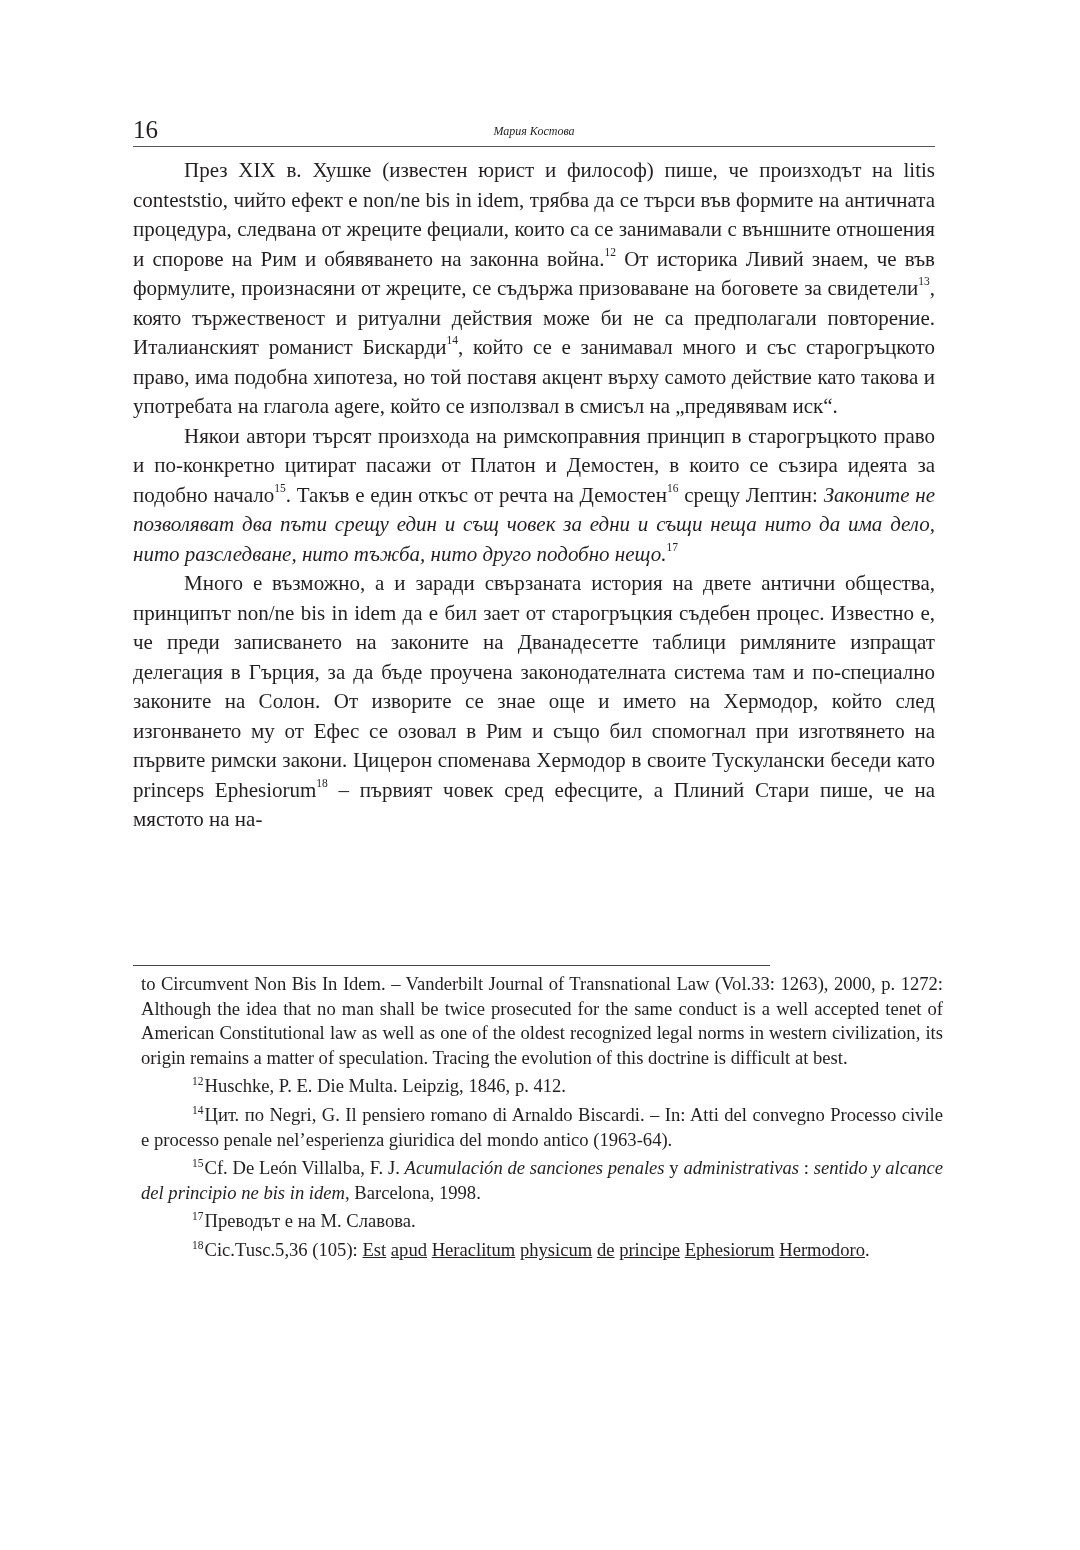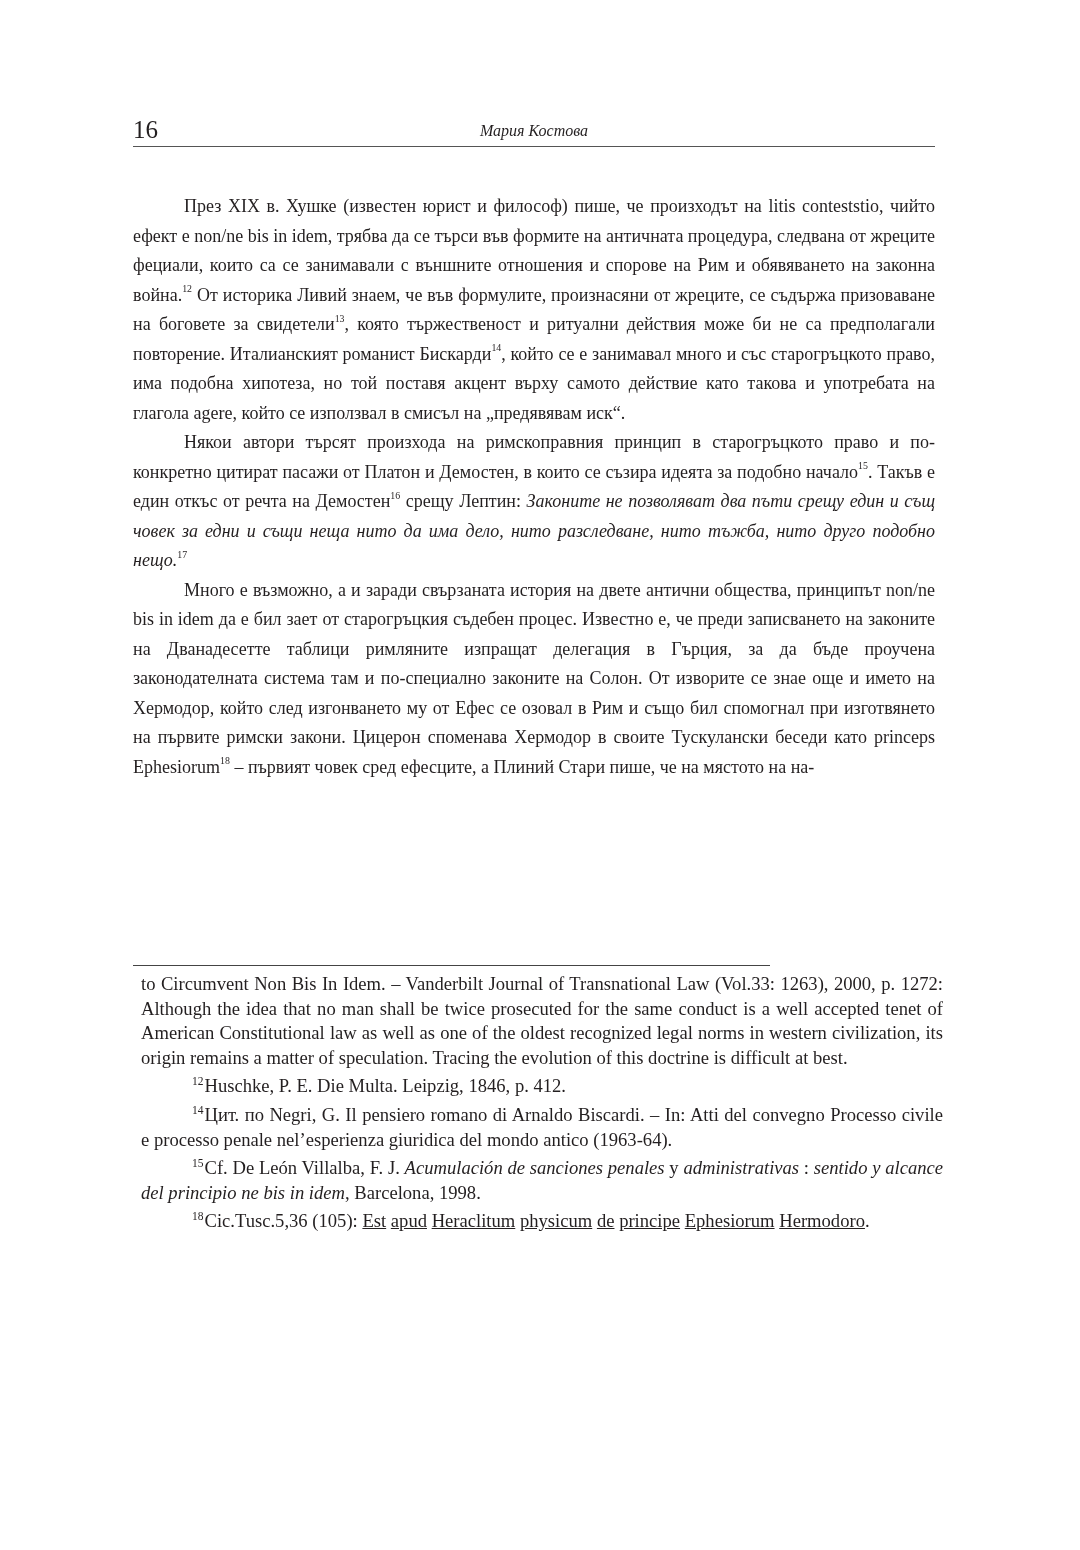--- a/index.html
+++ b/index.html
@@ -1,21 +1,21 @@
 <!DOCTYPE html>
 <html><head>
   <meta charset="utf-8">
   <style>
     html, body { margin: 0; padding: 0; background: #ffffff; }
     body { width: 1080px; height: 1550px; position: relative; overflow: hidden; color: #231f20; }
     .page { position: absolute; left: 133px; top: 0; width: 802px; }
     .header { position: absolute; top: 114px; left: 0; width: 802px; height: 32px; border-bottom: 1.5px solid #555; }
     .page-num { position: absolute; left: 0; top: 2px; font-family: "Liberation Serif", serif; font-size: 25px; line-height: 28px; }
-    .running-head { position: absolute; left: 0; right: 0; top: 6px; text-align: center; font-family: "Liberation Serif", serif; font-style: italic; font-size: 16px; line-height: 22px; }
-    .body-text { position: absolute; top: 156px; left: 0; width: 802px; font-family: "Liberation Serif", serif; font-size: 18px; line-height: 29.5px; text-align: justify; margin-top: 36px; }
+    .running-head { position: absolute; left: 0; right: 0; top: 6px; text-align: center; font-family: "Liberation Serif", serif; font-style: italic; font-size: 12px; line-height: 22px; }
+    .body-text { position: absolute; top: 156px; left: 0; width: 802px; font-family: "Liberation Serif", serif; font-size: 21px; line-height: 29.5px; text-align: justify; }
     .body-text p { margin: 0; text-indent: 51px; }
     .body-text p.first { text-indent: 51px; }
     sup { font-size: 0.55em; line-height: 0; vertical-align: super; position: relative; top: -0.15em; }
     i { font-style: italic; }
     .fn-rule { position: absolute; top: 965px; left: 0; width: 637px; height: 0; border-top: 1.5px solid #444; }
     .footnotes { position: absolute; top: 972px; left: 0; width: 802px; font-family: "Liberation Serif", serif; font-size: 18.6px; line-height: 24.6px; text-align: justify; margin-left: 8px; }
     .footnotes p { margin: 0; }
     .footnotes p.fn { text-indent: 51px; margin-top: 4px; }
     .footnotes p.cont { text-indent: 0; }
     .u { text-decoration: underline; }
@@ -45,16 +45,17 @@
     <p class="cont">to Circumvent Non Bis In Idem. – Vanderbilt Journal of Transnational Law (Vol.33: 1263), 2000, p. 1272: Although the idea that no man shall be twice prosecuted for the same conduct is a well accepted tenet of American Constitutional law as well as one of the oldest recognized legal norms in western civilization, its origin remains a matter of speculation. Tracing the evolution of this doctrine is difficult at best.</p>
 
     <p class="fn"><span class="fn-mark">12</span><span>Huschke, P. E. Die Multa. Leipzig, 1846, p. 412.</span></p>
 
 
     <p class="fn"><span class="fn-mark">14</span><span>Цит. по Negri, G. Il pensiero romano di Arnaldo Biscardi. – In: Atti del convegno Processo civile e processo penale nel’esperienza giuridica del mondo antico (1963-64).</span></p>
 
     <p class="fn"><span class="fn-mark">15</span><span>Cf. De León Villalba, F. J. </span><i>Acumulación de sanciones penales</i><span> y </span><i>administrativas</i><span> : </span><i>sentido y alcance del principio ne bis in idem</i><span>, Barcelona, 1998.</span></p>
 
 
+    <p class="fn"><span class="fn-mark">17</span><span>Преводът е на М. Славова.</span></p>
 
     <p class="fn"><span class="fn-mark">18</span><span>Cic.Tusc.5,36 (105): </span><span class="u">Est</span> <span class="u">apud</span> <span class="u">Heraclitum</span> <span class="u">physicum</span> <span class="u">de</span> <span class="u">principe</span> <span class="u">Ephesiorum</span> <span class="u">Hermodoro</span><span>.</span></p>
   </div>
 </div>
 
 </body></html>

